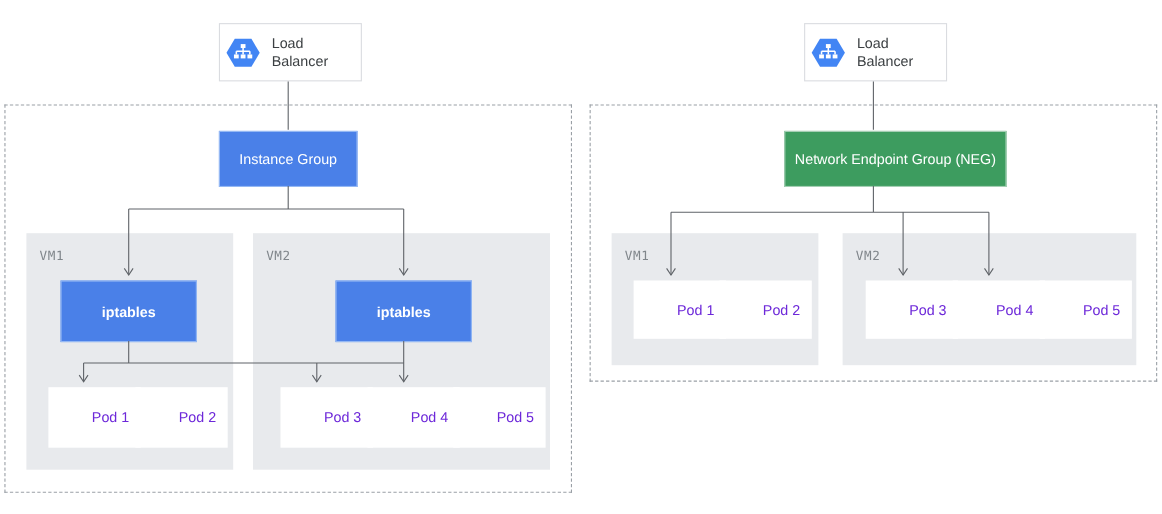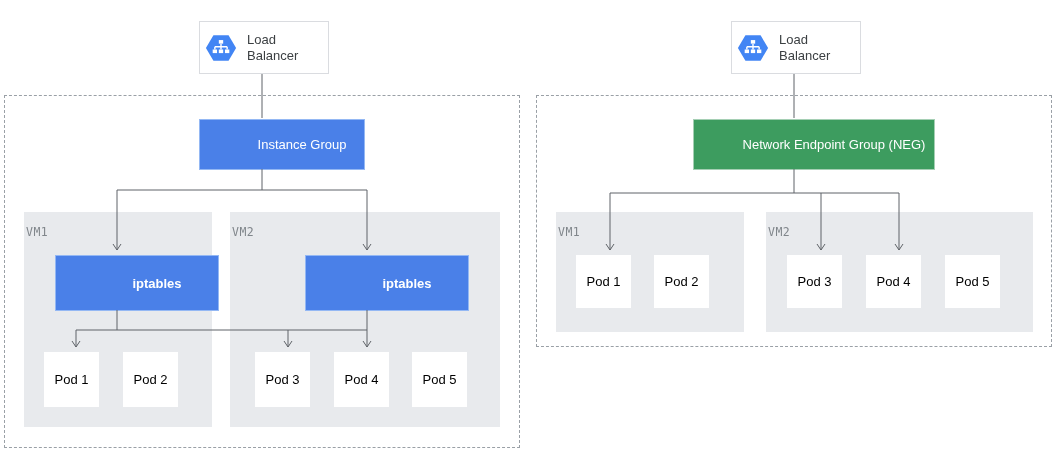--- a/index.html
+++ b/index.html
@@ -28,50 +28,50 @@
     margin-left:9px;
     width:64px;
     font-size:13px;line-height:16px;
     color:#3c4043;
   }
   .group-box{
     position:absolute;
     display:flex;align-items:center;justify-content:center;
     color:#ffffff;font-size:13px;
     z-index:3;
-    padding-left:40px;
   }
   .blue-box{
     background:#4a80e8;
     border:1px solid #94b8f4;
   }
   .green-box{
     background:#3d9c5f;
     border:1px solid #a5cfb4;
   }
   .vm-panel{
     position:absolute;
     background:#e8eaed;
     z-index:1;
   }
   .vm-label{
     position:absolute;
-    top:13px;left:2px;
+    top:13px;left:12px;
     font-family:"DejaVu Sans Mono", monospace;
     font-size:11.5px;
     color:#80868b;
     letter-spacing:0.5px;
   }
   .pod{
     position:absolute;
     width:55px;
     background:#ffffff;
     display:flex;align-items:center;justify-content:center;
-    font-size:13px;color:#000000;
+    font-size:13px;color:#6d28d9;
     z-index:2;
+    padding-left:29px;
   }
   .pod-tall{height:55px;}
   .pod-short{height:53px;}
   .ipt{
     position:absolute;
     width:122px;height:54px;
     z-index:3;
     font-weight:bold;
   }
   .lines-overlay{
@@ -108,21 +108,21 @@
       <path d="M18 13.4 V16.6 M11.5 16.6 H24.5 M11.5 16.6 V19.6 M18 16.6 V19.6 M24.5 16.6 V19.6" stroke="#ffffff" stroke-width="1.5" fill="none"></path>
       <rect x="9.2" y="19.6" width="4.6" height="3.8" fill="#ffffff"></rect>
       <rect x="15.7" y="19.6" width="4.6" height="3.8" fill="#ffffff"></rect>
       <rect x="22.2" y="19.6" width="4.6" height="3.8" fill="#ffffff"></rect>
     </svg>
     <div class="lb-text">Load Balancer</div>
   </div>
 
   <div class="group-box blue-box" style="left:199px;top:119px;width:124px;height:49px;">Instance Group</div>
 
-  <div class="group-box green-box" style="left:693px;top:119px;width:200px;height:49px;">Network Endpoint Group (NEG)</div>
+  <div class="group-box green-box" style="left:713px;top:119px;width:200px;height:49px;">Network Endpoint Group (NEG)</div>
 
   <div class="vm-panel" style="left:24px;top:212px;width:188px;height:215px;">
     <span class="vm-label">VM1</span>
     <div class="ipt group-box blue-box" style="left:31px;top:43px;">iptables</div>
     <div class="pod pod-tall" style="left:20px;top:140px;">Pod 1</div>
     <div class="pod pod-tall" style="left:99px;top:140px;">Pod 2</div>
   </div>
 
   <div class="vm-panel" style="left:230px;top:212px;width:270px;height:215px;">
     <span class="vm-label">VM2</span>

